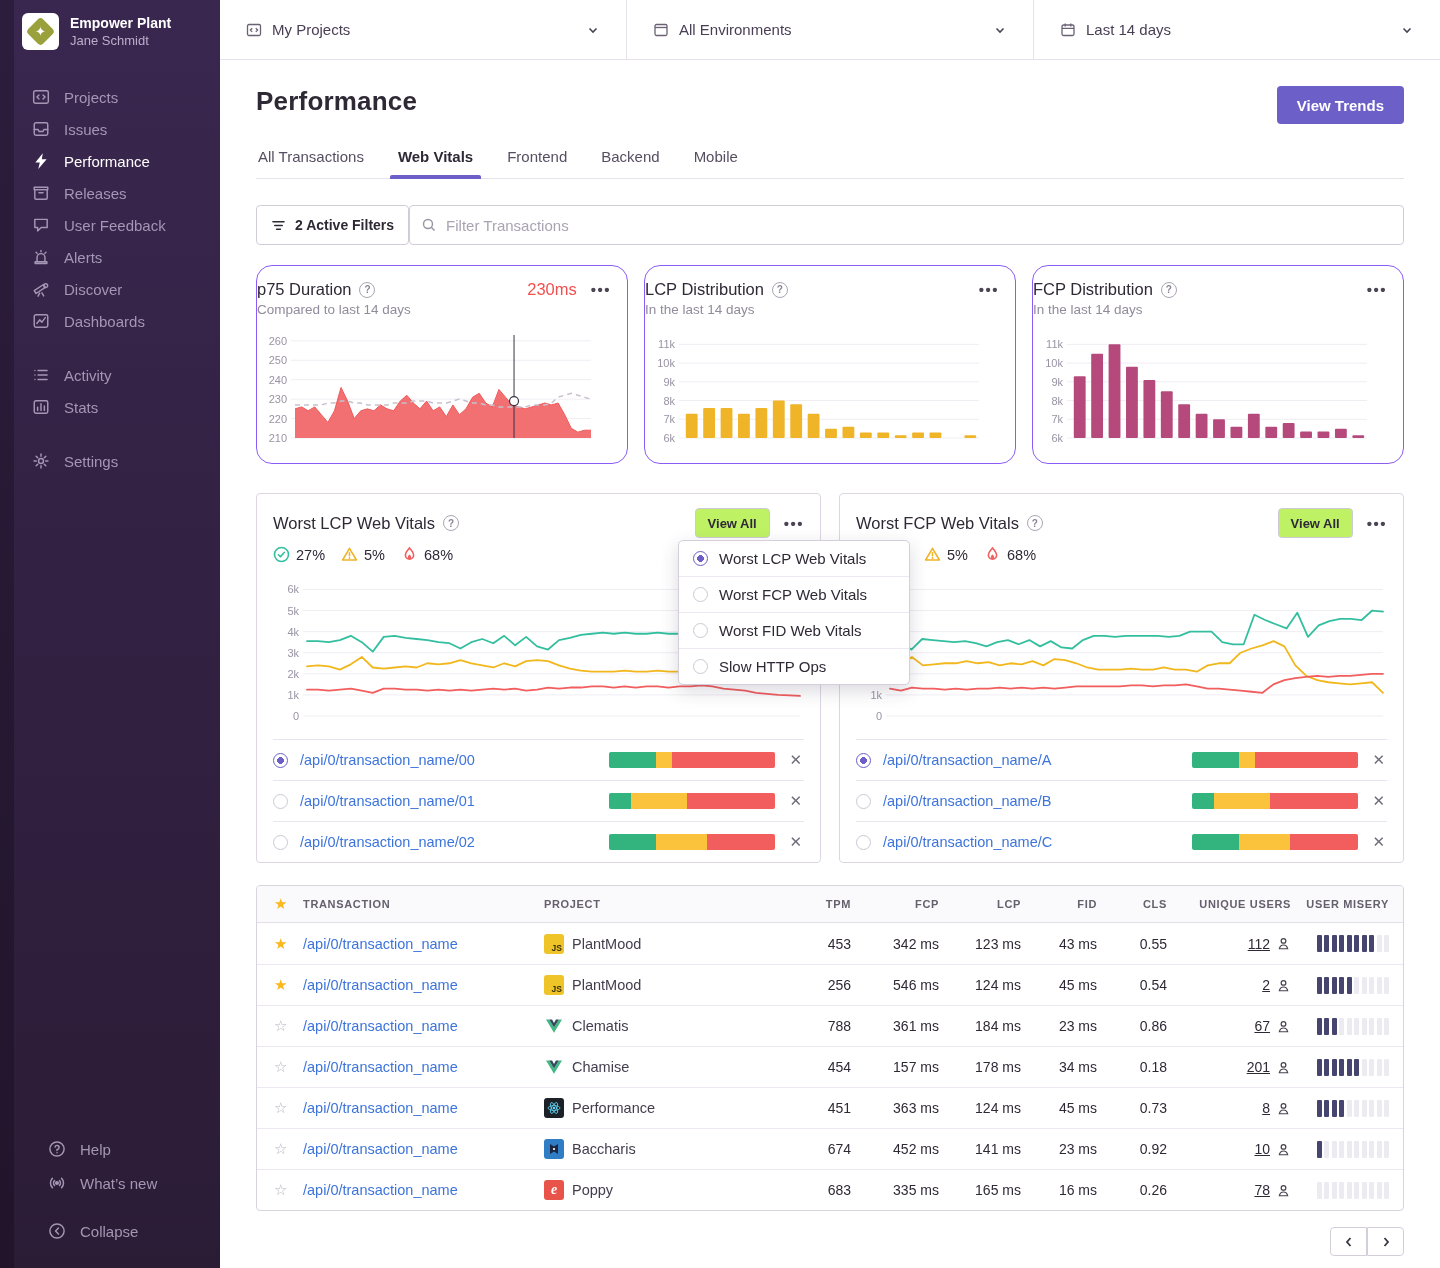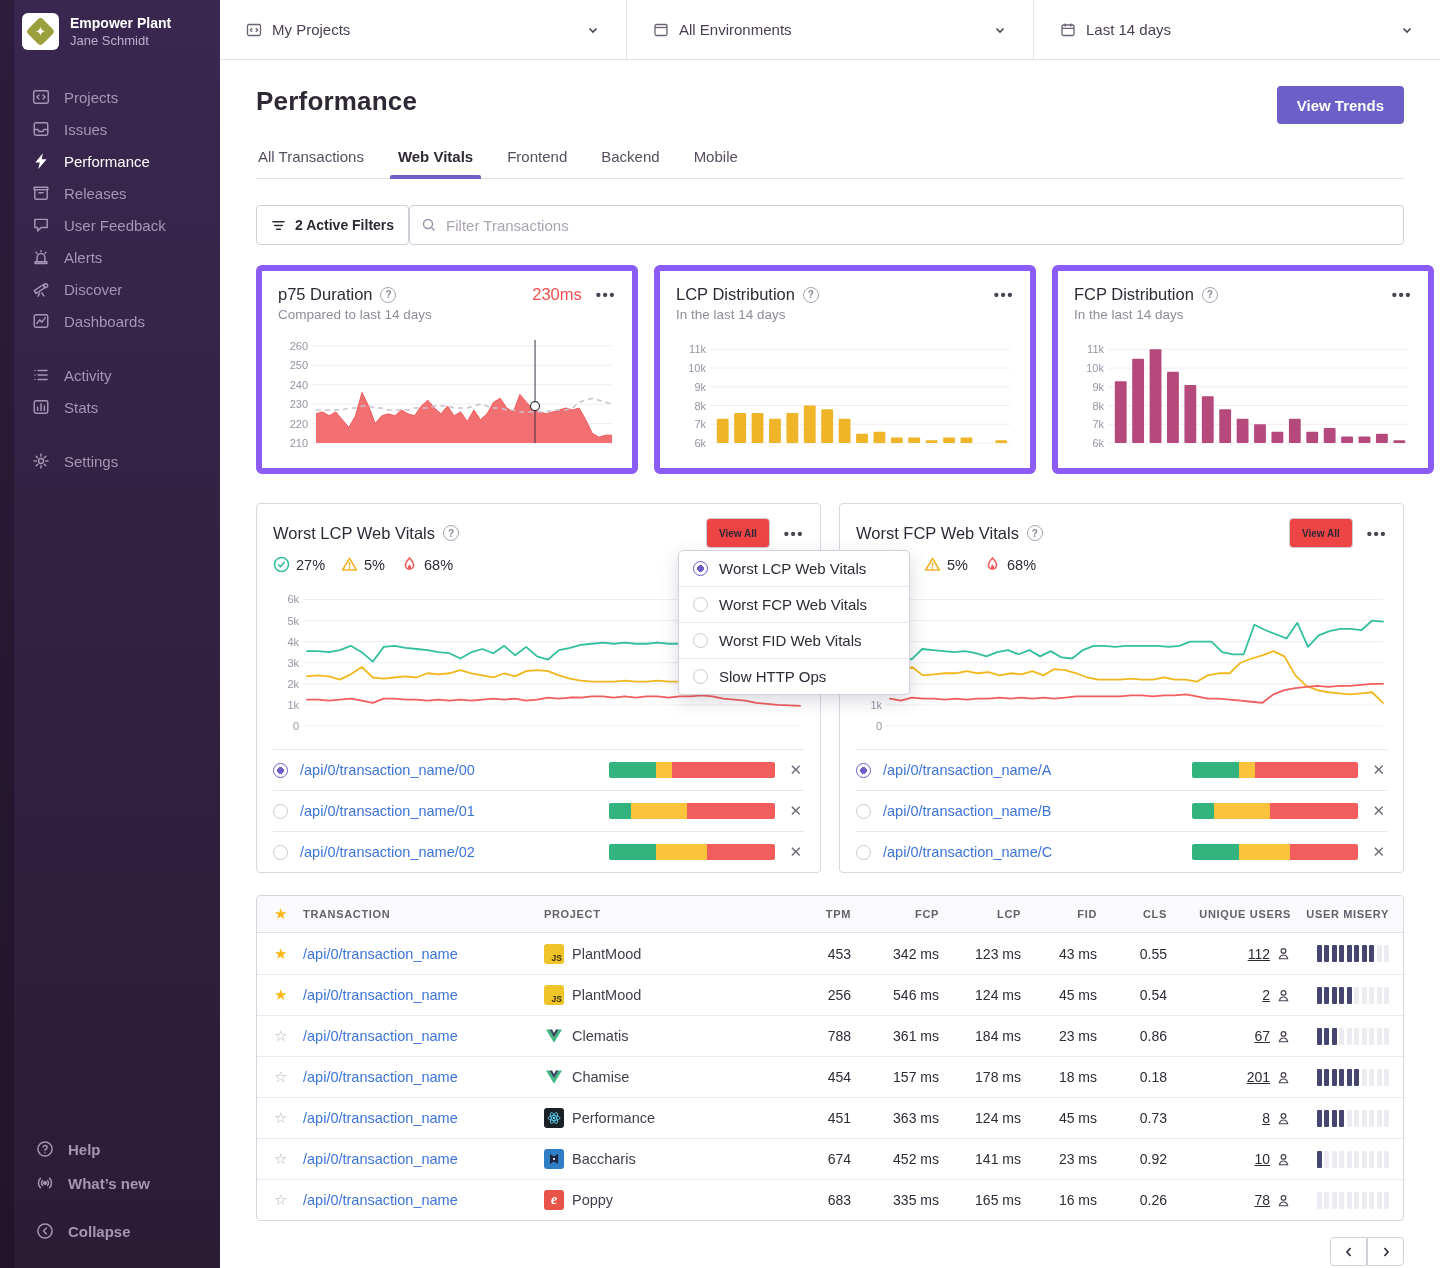--- a/index.html
+++ b/index.html
@@ -14,21 +14,21 @@
   .org-avatar .diamond { position:absolute; left:8px; top:8px; width:21px; height:21px; background:#9aa13c; border-radius:4px; transform:rotate(45deg); }
   .org-avatar .spark { position:absolute; left:0; top:0; width:100%; height:100%; display:flex; align-items:center; justify-content:center; color:#fff; font-size:13px; }
   .org-name { color:#fff; font-weight:700; font-size:14px; line-height:1.25; }
   .org-user { color:#bdaecb; font-size:13px; }
   .nav { padding:18px 0 0 0; }
   .nav-item { display:flex; align-items:center; gap:14px; padding:7px 12px 7px 32px; font-size:15px; cursor:pointer; color:#a496b4; }
   .nav-item.active { color:#fff; font-weight:500; }
   .nav-item .ic { width:18px; height:18px; display:inline-flex; }
   .nav-item .ic svg { width:18px; height:18px; }
   .nav-gap { height:22px; }
-  .side-footer { position:absolute; bottom:20px; left:4px; right:0;font-weight:bold; }
+  .side-footer { position:absolute; bottom:20px; left:16px; right:0; }
   .side-footer .nav-item { padding-top:8px; padding-bottom:8px; }
   .side-footer .gap { height:14px; }
 
   
   .main { flex:1; display:flex; flex-direction:column; min-width:0; }
   .topbar { height:60px; display:flex; border-bottom:1px solid #e7e1ea; flex:0 0 60px; }
   .tb-select { flex:1; display:flex; align-items:center; gap:10px; padding:0 26px; font-size:15px; color:#493e54; cursor:pointer; }
   .tb-select + .tb-select { border-left:1px solid #e7e1ea; }
   .tb-select .ic { width:16px; height:16px; display:inline-flex; color:#6a6175; }
   .tb-select .chev { margin-left:auto; display:inline-flex; color:#4b4454; }
@@ -45,34 +45,34 @@
 
   .filter-row { display:flex; margin-top:26px; }
   .btn-filter { display:flex; align-items:center; gap:9px; border:1px solid #d2ccd9; background:#fff; border-radius:4px; height:40px; padding:0 14px; font-size:14px; font-weight:700; color:#2f2936; cursor:pointer; font-family:inherit; }
   .search-wrap { flex:1; position:relative; }
   .search-wrap .s-ic { position:absolute; left:12px; top:12px; color:#9a93a3; }
   .search-input { width:100%; height:40px; border:1px solid #d2ccd9; border-radius:4px; padding:0 12px 0 36px; font-size:15px; color:#2f2936; font-family:inherit; }
   .search-input::placeholder { color:#aaa3b2; }
 
   
   .cards3 { display:grid; grid-template-columns:repeat(3,1fr); gap:16px; margin-top:20px; }
-  .card { border:6px solid #8b5cf6; border-radius:6px; background:#fff; padding:14px 16px 12px 16px; }
+  .card { border:1px solid #8b5cf6; border-radius:16px; background:#fff; padding:14px 16px 12px 0; }
   .card-head { display:flex; align-items:center; }
   .card-title { font-size:16.5px; color:#2f2936; display:flex; align-items:center; gap:8px; white-space:nowrap; }
   .help-ic { width:16px; height:16px; border:1.4px solid #aba4b4; border-radius:50%; color:#8b8495; font-size:10px; font-weight:700; display:inline-flex; align-items:center; justify-content:center; }
   .card-val { margin-left:auto; font-size:16.5px; color:#f2504f; }
   .dots { margin-left:14px; color:#4b4554; font-weight:700; font-size:15px; letter-spacing:1.5px; cursor:pointer; line-height:1; }
   .card-sub { font-size:13.5px; color:#918b9b; margin-top:3px; }
   .chart-box { margin-top:12px; }
 
   
   .cards2 { display:grid; grid-template-columns:repeat(2,1fr); gap:18px; margin-top:29px; }
   .vcard { border:1px solid #ddd6e2; border-radius:4px; background:#fff; padding:14px 16px 0 16px; position:relative; }
   .vcard-head { display:flex; align-items:center; }
-  .btn-viewall { margin-left:auto; border:1px solid #cfc9d6; background:#ef4444; border-radius:4px; height:30px; padding:0 12px; font-size:10px; font-weight:700; color:#2f2936; cursor:pointer; font-family:inherit; }
+  .btn-viewall { margin-left:auto; border:1px solid #cfc9d6; background:#bef264; border-radius:4px; height:30px; padding:0 12px; font-size:13px; font-weight:700; color:#2f2936; cursor:pointer; font-family:inherit; }
   .vstats { display:flex; gap:16px; margin-top:8px; align-items:center; }
   .vstat { display:flex; align-items:center; gap:6px; font-size:14.5px; color:#2f2936; }
   .vstat svg { width:17px; height:17px; }
   .vrows { margin-top:10px; }
   .vrow { display:flex; align-items:center; border-top:1px solid #e9e4ee; height:41px; gap:12px; }
   .vrow .link { flex:1; }
   .link { color:#3d74db; font-size:14.5px; text-decoration:none; cursor:pointer; white-space:nowrap; overflow:hidden; text-overflow:ellipsis; }
   .radio { width:15px; height:15px; border-radius:50%; border:1.4px solid #cdc7d4; background:#fff; flex:0 0 15px; display:inline-block; }
   .radio.checked { border-color:#6C5FC7; background:radial-gradient(circle,#6C5FC7 0 3.5px,#fff 3.6px); }
   .vbar { width:166px; height:16px; display:flex; border-radius:2px; overflow:hidden; flex:0 0 166px; }
@@ -796,21 +796,21 @@
                 <svg viewBox="0 0 20 18">
                   <polygon points="0,1 4,1 10,11 16,1 20,1 10,17.5" fill="#41B883"></polygon>
                   <polygon points="4,1 7.6,1 10,5.2 12.4,1 16,1 10,11" fill="#35495E"></polygon>
                 </svg>
               </span>
               <span>Chamise</span>
             </span>
             <span class="num t-right">454</span>
             <span class="num t-right">157 ms</span>
             <span class="num t-right">178 ms</span>
-            <span class="num t-right">18 ms</span>
+            <span class="num t-right">34 ms</span>
             <span class="num t-right">0.18</span>
             <span class="cell-users">
               <span class="num">201</span>
               <span style="display:inline-flex">
                 <svg viewBox="0 0 16 16" fill="none" stroke="#49424f" stroke-width="1.3">
                   <circle cx="8" cy="5.2" r="2.5"></circle>
                   <path d="M3.6 13.6c.6-2.6 2.2-4 4.4-4s3.8 1.4 4.4 4z"></path>
                 </svg>
               </span>
             </span>

